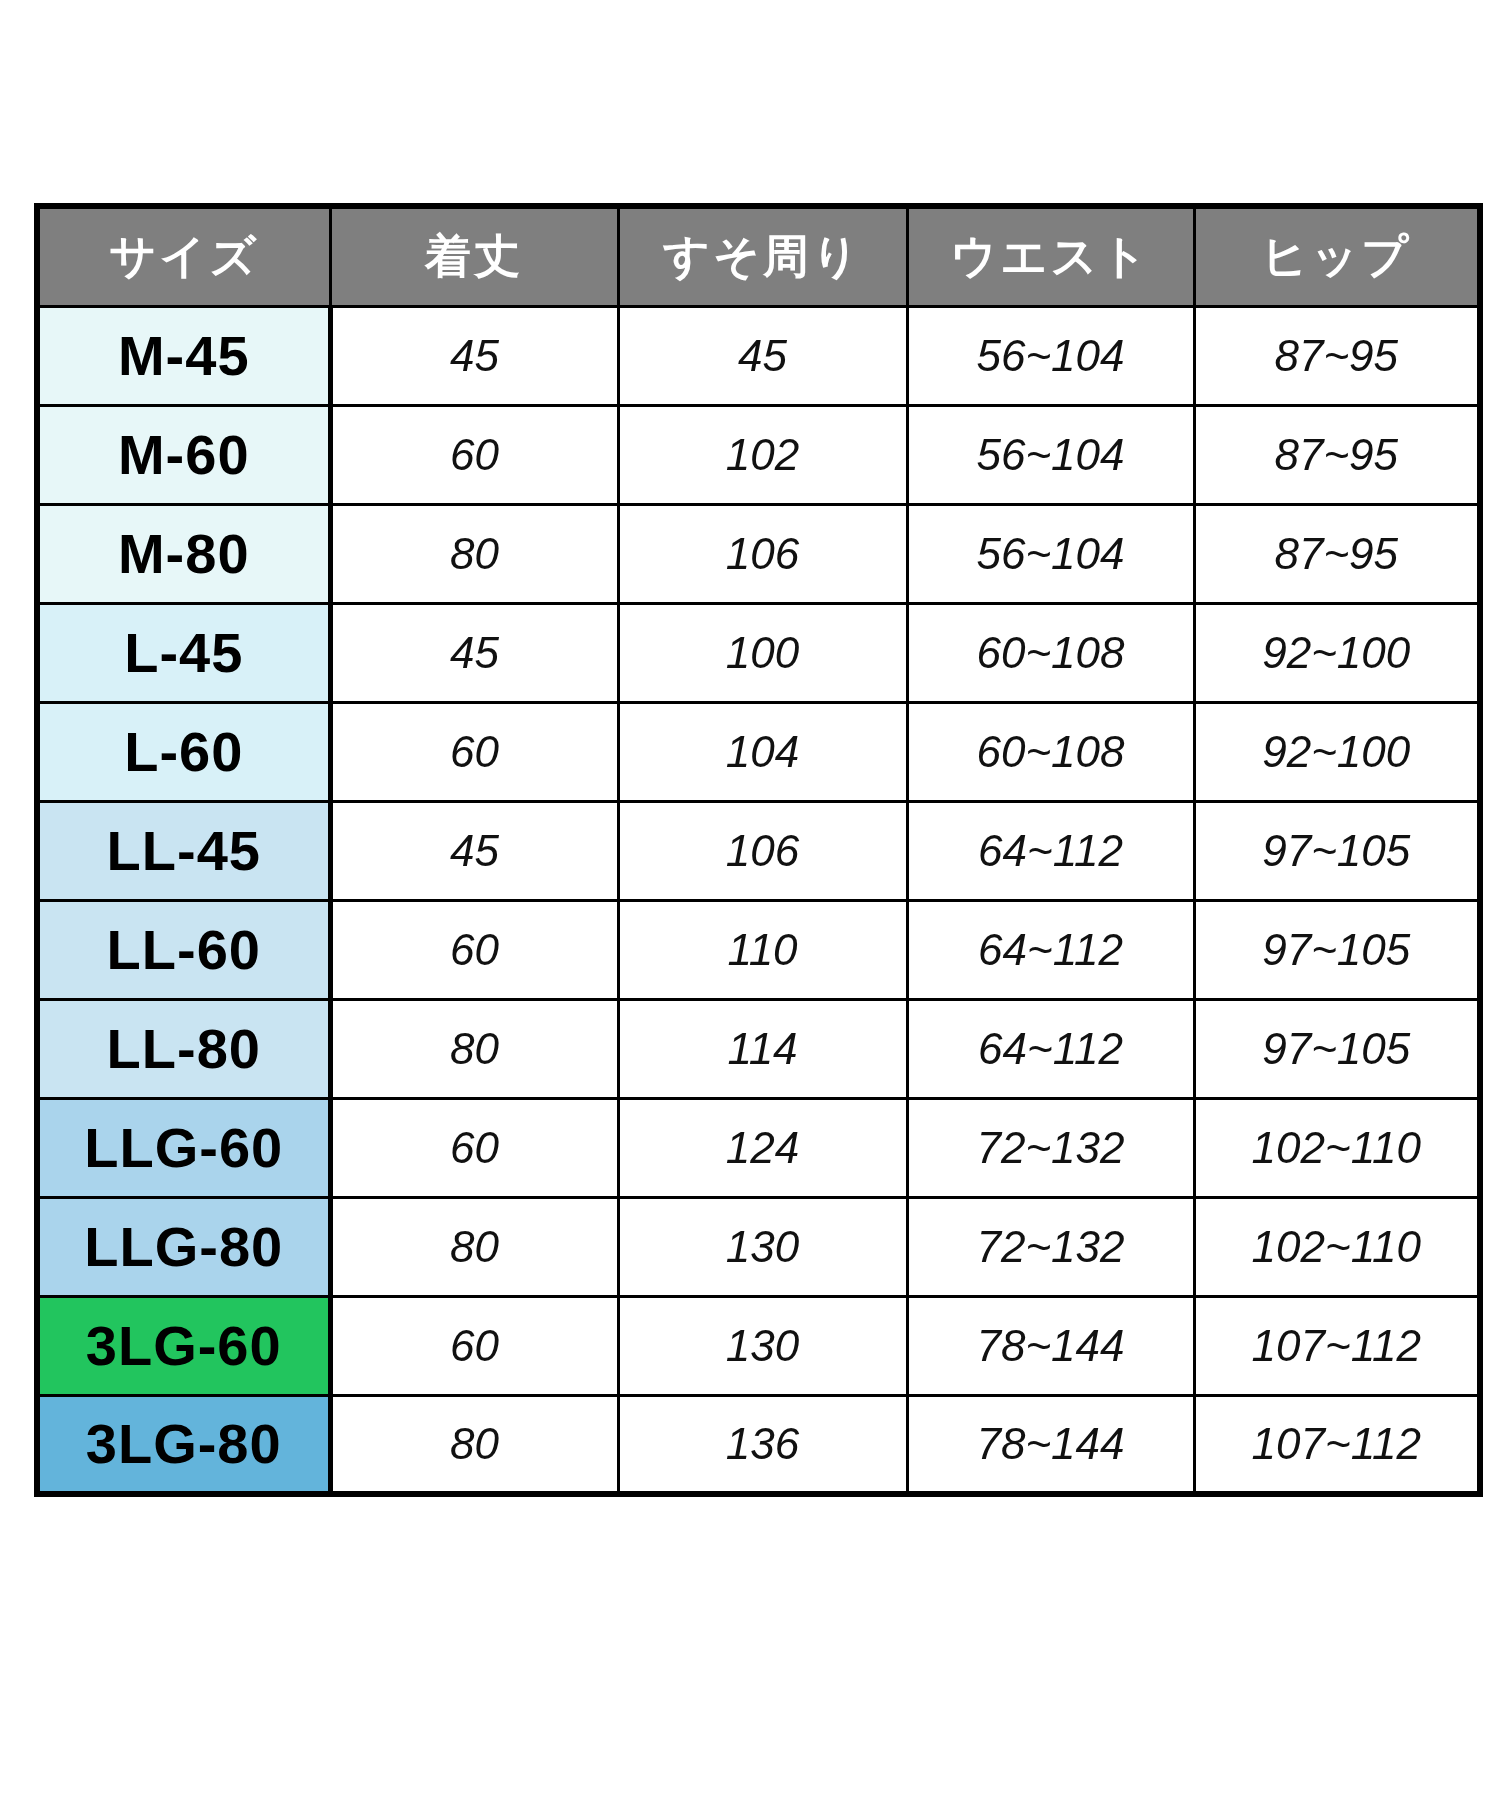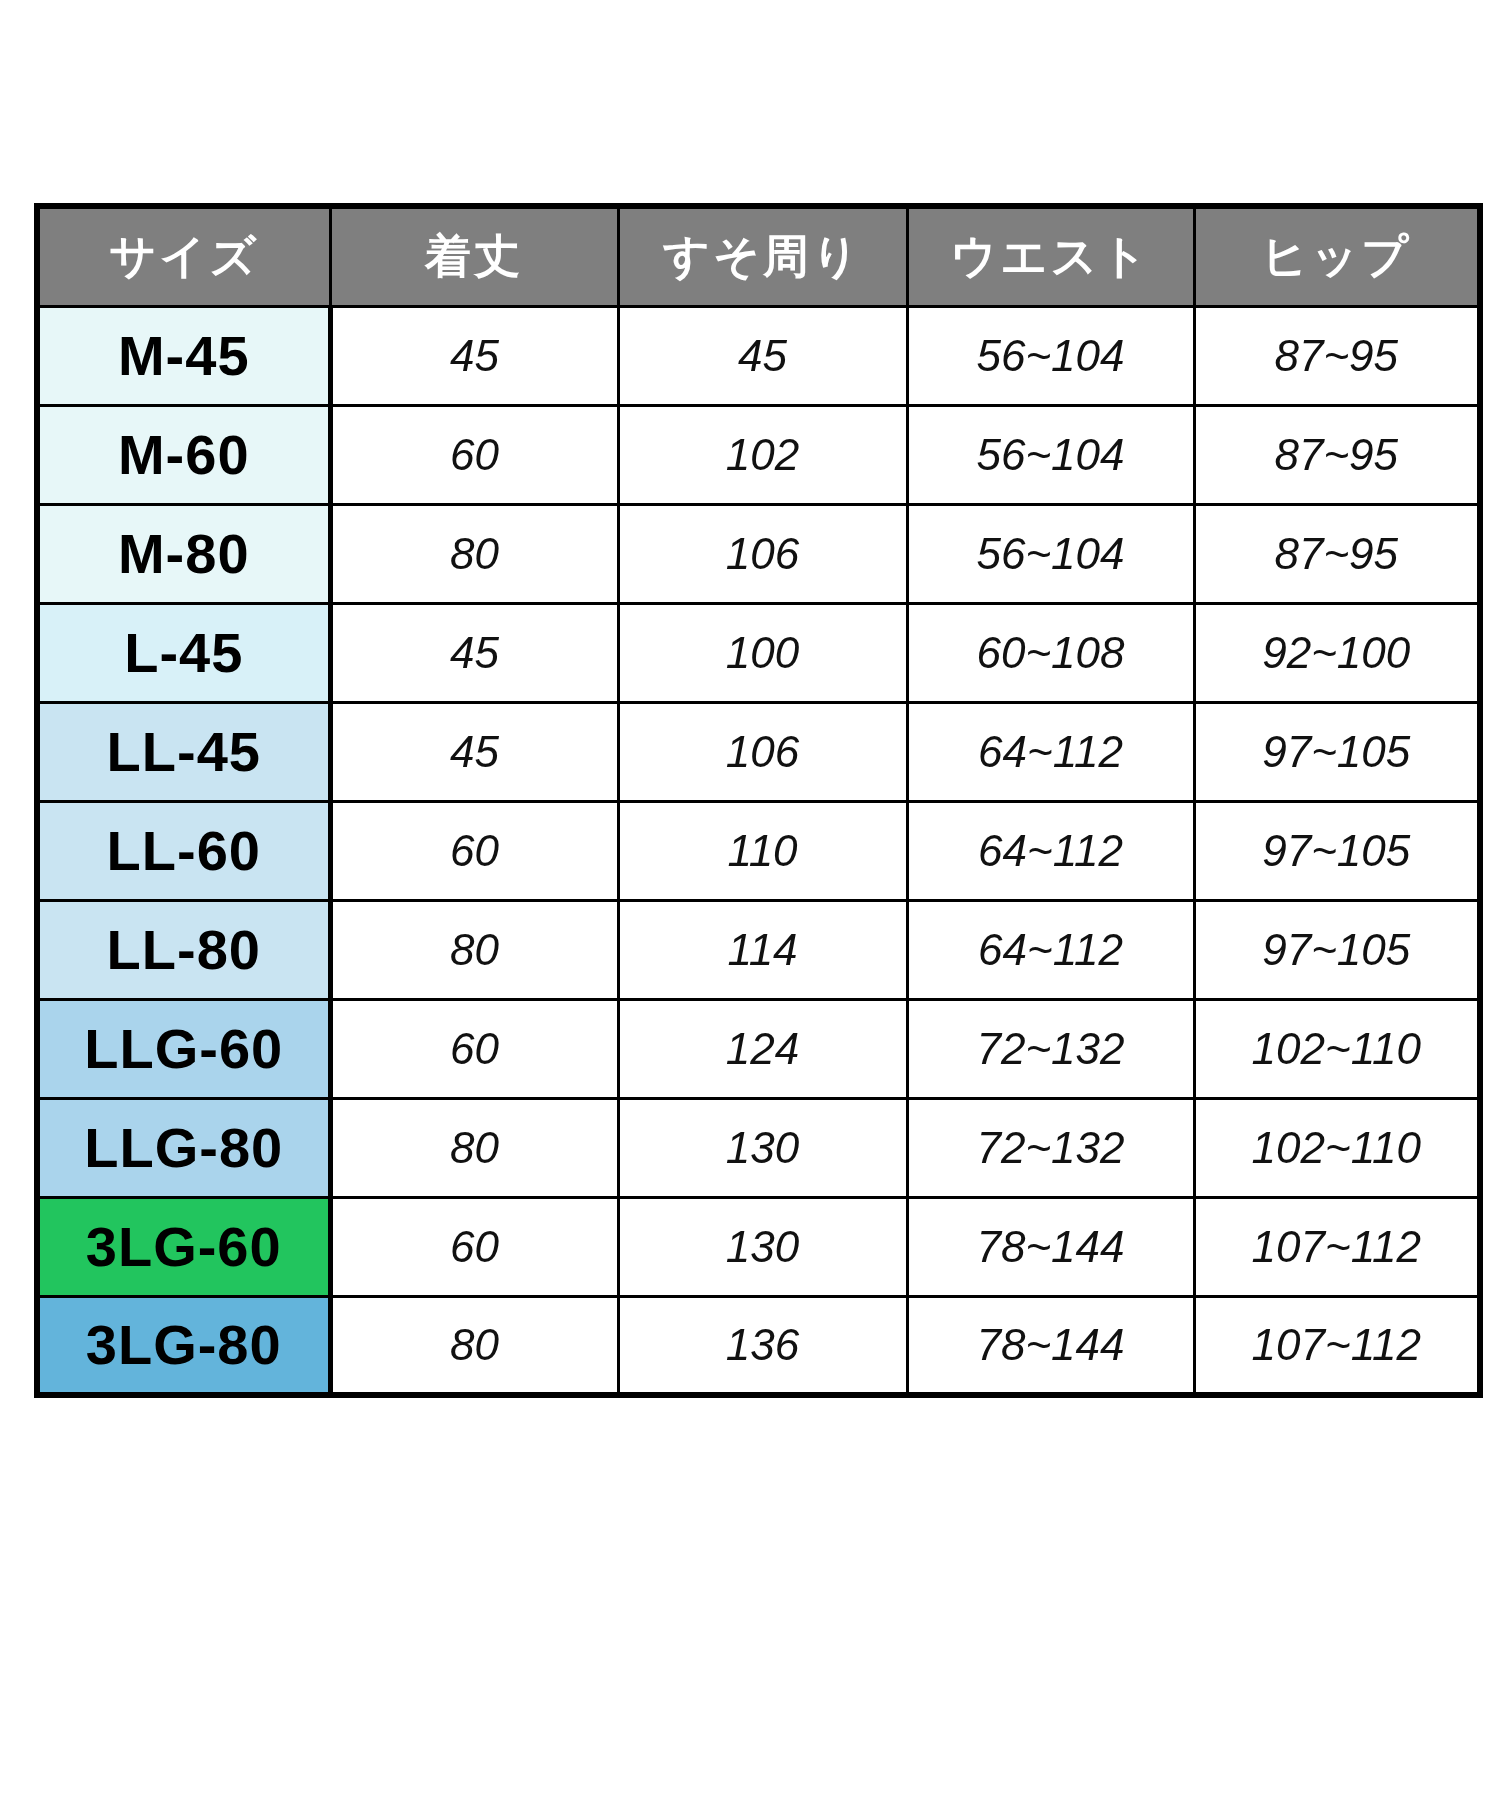--- a/index.html
+++ b/index.html
@@ -96,20 +96,27 @@
           <td style="background: rgb(255, 255, 255); color: rgb(17, 17, 17);">87~95</td>
         </tr>
         <tr>
           <th style="background: rgb(216, 241, 248); color: rgb(0, 0, 0);">L-45</th>
           <td style="background: rgb(255, 255, 255); color: rgb(17, 17, 17);">45</td>
           <td style="background: rgb(255, 255, 255); color: rgb(17, 17, 17);">100</td>
           <td style="background: rgb(255, 255, 255); color: rgb(17, 17, 17);">60~108</td>
           <td style="background: rgb(255, 255, 255); color: rgb(17, 17, 17);">92~100</td>
         </tr>
         <tr>
+          <th style="background: rgb(216, 241, 248); color: rgb(0, 0, 0);">L-60</th>
+          <td style="background: rgb(255, 255, 255); color: rgb(17, 17, 17);">60</td>
+          <td style="background: rgb(255, 255, 255); color: rgb(17, 17, 17);">104</td>
+          <td style="background: rgb(255, 255, 255); color: rgb(17, 17, 17);">60~108</td>
+          <td style="background: rgb(255, 255, 255); color: rgb(17, 17, 17);">92~100</td>
+        </tr>
+        <tr>
           <th style="background: rgb(201, 228, 242); color: rgb(0, 0, 0);">LL-45</th>
           <td style="background: rgb(255, 255, 255); color: rgb(17, 17, 17);">45</td>
           <td style="background: rgb(255, 255, 255); color: rgb(17, 17, 17);">106</td>
           <td style="background: rgb(255, 255, 255); color: rgb(17, 17, 17);">64~112</td>
           <td style="background: rgb(255, 255, 255); color: rgb(17, 17, 17);">97~105</td>
         </tr>
         <tr>
           <th style="background: rgb(201, 228, 242); color: rgb(0, 0, 0);">LL-60</th>
           <td style="background: rgb(255, 255, 255); color: rgb(17, 17, 17);">60</td>
           <td style="background: rgb(255, 255, 255); color: rgb(17, 17, 17);">110</td>

